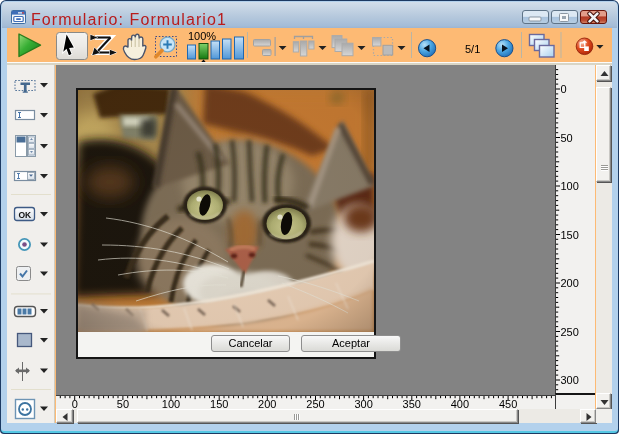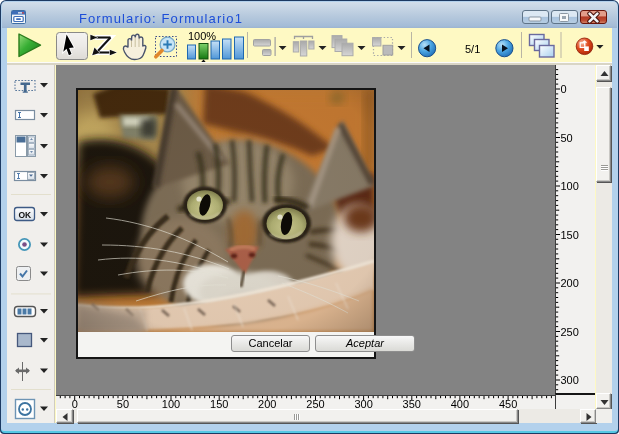--- a/index.html
+++ b/index.html
@@ -4,40 +4,40 @@
 <style>
 html,body{margin:0;padding:0;background:#fff;}
 *{box-sizing:border-box;}
 body{font-family:"Liberation Sans",sans-serif;-webkit-font-smoothing:antialiased;}
 #win{position:relative;width:619px;height:434px;overflow:hidden;}
 .abs{position:absolute;}
 #outer{left:0;top:0;width:619px;height:434px;background:#1c3a63;border-radius:6px 6px 4px 4px;}
 #cyan{left:1px;top:424px;width:617px;height:9px;background:#55c8e4;border-radius:0 0 4px 4px;}
 #frame2{left:1px;top:1px;width:617px;height:430px;background:#b3d1ec;border-radius:5px 5px 3px 3px;}
 #titlebar{left:2px;top:2px;width:615px;height:26px;background:linear-gradient(#d2deea,#b6c9dd 55%,#a4bcd7 92%,#9cb4d0);border-radius:4px 4px 0 0;}
-#title{left:31px;top:11px;font-size:13px;color:#1d4ed8;letter-spacing:1.1px;will-change:transform;margin-left:48px;}
+#title{left:31px;top:11px;font-size:16px;color:#b91c1c;letter-spacing:1.1px;will-change:transform;}
 .wbtn{top:10px;height:14px;border-radius:3px;border:1px solid #5f7488;}
 #bmin{left:522px;width:27px;background:linear-gradient(#dce8f3 45%,#a9c3de 50%,#b6cde2);}
 #bmax{left:551px;width:27px;background:linear-gradient(#dce8f3 45%,#a9c3de 50%,#b6cde2);}
 #bclose{left:580px;width:27px;background:linear-gradient(#e29d8a 40%,#b23a25 50%,#bb4a31 78%,#d08165);border-color:#69150a;}
-#client{left:7px;top:28px;width:605px;height:395px;background:#fef9c3;}
+#client{left:7px;top:28px;width:605px;height:395px;background:#fdba74;}
 #toolbar{left:0px;top:0px;width:605px;height:35px;}
 #leftbar{left:0;top:37px;width:47px;height:358px;background:#f1efec;}
 #lbsep{left:47px;top:37px;width:1px;height:358px;background:#cfccc0;}
 #canvas{left:49px;top:37px;width:499px;height:330px;background:#838383;}
 #tbline{left:0;top:35px;width:605px;height:2px;background:#d9d5c5;box-shadow:0 -1px 0 #fbfbfa;}
 #vruler{will-change:transform;left:548px;top:37px;width:40px;height:328px;background:#f2f1ef;border-left:1px solid #3c3c3c;}
 #vrulerend{left:548px;top:365px;width:40px;height:16px;background:#f2f1ef;border-top:2px solid #151515;border-left:1px solid #3c3c3c;}
 #hruler{will-change:transform;left:49px;top:367px;width:499px;height:14px;background:#f2f1ef;border-top:1px solid #3c3c3c;}
 #vscroll{left:589px;top:37px;width:16px;height:344px;background:#eceae5;}
 #hscroll{left:49px;top:381px;width:540px;height:14px;background:#eceae5;}
 #corner{left:589px;top:381px;width:16px;height:14px;background:#f0efec;}
 #form{left:69px;top:60px;width:300px;height:271px;background:#f4f4f2;border:2px solid #151515;}
 #btnrow{position:absolute;left:0;top:242px;width:296px;height:25px;background:#f4f4f2;}
-.fbtn{position:absolute;top:2.5px;height:17px;will-change:transform;border:1px solid #8e8e8e;border-radius:3px;background:linear-gradient(#f8f8f8,#eaeae8 45%,#dadad6);font-size:11px;text-align:center;line-height:15px;color:#000;margin-left:20px;}
+.fbtn{position:absolute;top:2.5px;height:17px;will-change:transform;border:1px solid #8e8e8e;border-radius:3px;background:linear-gradient(#f8f8f8,#eaeae8 45%,#dadad6);font-size:11px;text-align:center;line-height:15px;color:#000;}
 .sb{position:absolute;background:#f2f1ee;border:1px solid #fff;border-right-color:#888;border-bottom-color:#888;box-shadow:inset -1px -1px 0 #c9c8c4,1px 1px 0 #555;}
 .rtext{font-size:11px;fill:#000;font-family:"Liberation Sans",sans-serif;}
 </style>
 </head>
 <body>
 <div id="win">
 <div class="abs" id="outer"></div>
 <div class="abs" id="cyan"></div>
     <div class="abs" style="left:2px;top:424px;width:615px;height:1px;background:#e2e9ef;"></div>
 <div class="abs" id="frame2"></div>
@@ -359,21 +359,21 @@
 <path d="M150,188 C114,178 78,178 40,185"></path>
 <path d="M148,195 C118,194 92,200 58,211"></path>
 <path d="M144,185 C100,170 60,165 20,170"></path>
 <path d="M200,186 C230,192 256,201 281,211"></path>
 <path d="M204,193 C230,203 252,213 270,223"></path>
 </g>
 <rect width="296" height="242" fill="url(#vig)"></rect>
 </svg>
 <div id="btnrow">
 <div class="fbtn" style="left:133px;width:79px;">Cancelar</div>
-<div class="fbtn" style="left:217px;width:100px;font-style:italic;">Aceptar</div>
+<div class="fbtn" style="left:223px;width:100px;">Aceptar</div>
 </div>
 </div>
 <svg class="abs" id="vruler" width="39" height="328" preserveAspectRatio="none" style="overflow:hidden">
 <path d="M0 4.6H2.2M0 9.5H2.2M0 14.3H2.2M0 19.1H2.2M0 24.0H4M0 28.9H2.2M0 33.7H2.2M0 38.5H2.2M0 43.4H2.2M0 48.2H3.2M0 53.1H2.2M0 57.9H2.2M0 62.8H2.2M0 67.7H2.2M0 72.5H4M0 77.3H2.2M0 82.2H2.2M0 87.0H2.2M0 91.9H2.2M0 96.8H3.2M0 101.6H2.2M0 106.4H2.2M0 111.3H2.2M0 116.1H2.2M0 121.0H4M0 125.8H2.2M0 130.7H2.2M0 135.6H2.2M0 140.4H2.2M0 145.2H3.2M0 150.1H2.2M0 154.9H2.2M0 159.8H2.2M0 164.6H2.2M0 169.5H4M0 174.3H2.2M0 179.2H2.2M0 184.0H2.2M0 188.9H2.2M0 193.8H3.2M0 198.6H2.2M0 203.4H2.2M0 208.3H2.2M0 213.1H2.2M0 218.0H4M0 222.8H2.2M0 227.7H2.2M0 232.5H2.2M0 237.4H2.2M0 242.2H3.2M0 247.1H2.2M0 251.9H2.2M0 256.8H2.2M0 261.6H2.2M0 266.5H4M0 271.4H2.2M0 276.2H2.2M0 281.0H2.2M0 285.9H2.2M0 290.8H3.2M0 295.6H2.2M0 300.4H2.2M0 305.3H2.2M0 310.1H2.2M0 315.0H4M0 319.8H2.2M0 324.7H2.2" stroke="#000" stroke-width="1" fill="none"></path>
 <g class="rtext">
 <text x="4.5" y="28">0</text>
 <text x="4.5" y="76.5">50</text>
 <text x="4.5" y="125">100</text>
 <text x="4.5" y="173.5">150</text>
 <text x="4.5" y="222">200</text>

